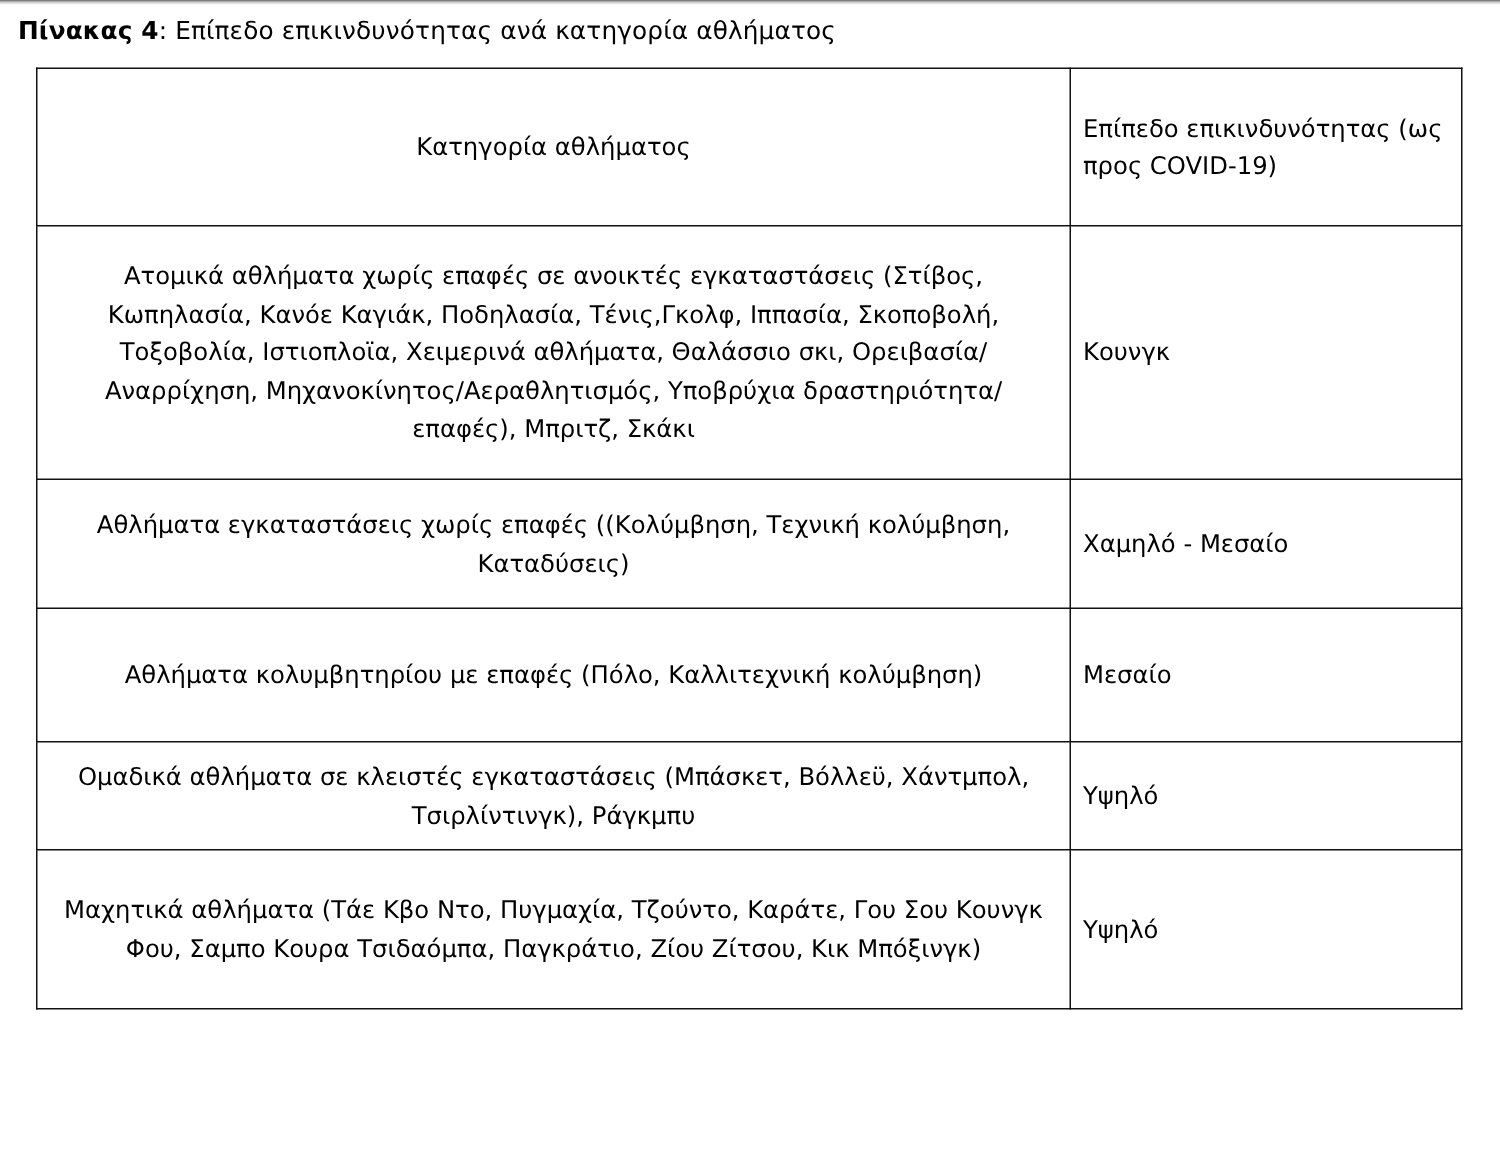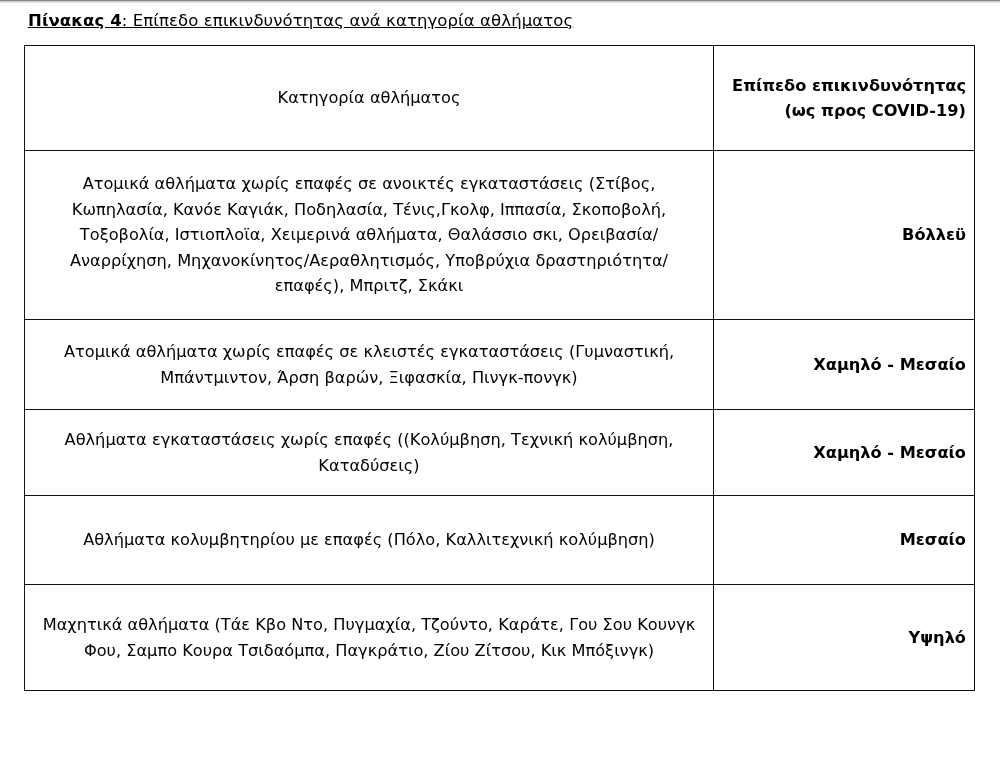--- a/index.html
+++ b/index.html
@@ -27,28 +27,27 @@
   .scan-top-edge {
     position: absolute;
     top: 0; left: 0;
     width: 1000px;
     height: 3px;
     background: linear-gradient(to bottom, #4a4a4a 0%, #bdbdbd 45%, #f2f2f2 100%);
     opacity: .85;
   }
   .caption {
     position: absolute;
-    left: 28px;
+    left: 12px;
     top: 10px;
     width: 940px;
     font-size: 16.5px;
     line-height: 22px;
     letter-spacing: .1px;
     white-space: nowrap;
-    text-decoration: underline;
   }
   .caption .label {
     font-weight: bold;
   }
   table.risk-table {
     position: absolute;
     left: 24px;
     top: 45px;
     width: 950px;
     border-collapse: collapse;
@@ -63,23 +62,22 @@
     background: #ffffff;
   }
   col.c-cat { width: 689px; }
   col.c-risk { width: 261px; }
 
   td.cat {
     text-align: center;
     padding: 9px 12px 9px 12px;
   }
   td.risk {
-    text-align: right;
+    text-align: left;
     padding: 9px 8px;
-    font-weight: bold;
   }
   
   tr.head td.cat {
     padding-top: 14px;
     padding-bottom: 14px;
   }
   tr.head td.risk {
     padding-top: 10px;
     padding-bottom: 10px;
     line-height: 25px;
@@ -111,33 +109,33 @@
       <col class="c-cat">
       <col class="c-risk">
     </colgroup>
     <tbody>
       <tr class="head r0">
         <td class="cat">Κατηγορία αθλήματος</td>
         <td class="risk">Επίπεδο επικινδυνότητας (ως προς COVID-19)</td>
       </tr>
       <tr class="r1">
         <td class="cat">Ατομικά αθλήματα χωρίς επαφές σε ανοικτές εγκαταστάσεις (Στίβος, Κωπηλασία, Κανόε Καγιάκ, Ποδηλασία, Τένις,Γκολφ, Ιππασία, Σκοποβολή, Τοξοβολία, Ιστιοπλοϊα, Χειμερινά αθλήματα, Θαλάσσιο σκι, Ορειβασία/Αναρρίχηση, Μηχανοκίνητος/Αεραθλητισμός, Υποβρύχια δραστηριότητα/επαφές), Μπριτζ, Σκάκι</td>
-        <td class="risk">Βόλλεϋ</td>
-      </tr>
-      <tr class="r2">
-        <td class="cat">Ατομικά αθλήματα χωρίς επαφές σε κλειστές εγκαταστάσεις (Γυμναστική, Μπάντμιντον, Άρση βαρών, Ξιφασκία, Πινγκ-πονγκ)</td>
-        <td class="risk">Χαμηλό - Μεσαίο</td>
+        <td class="risk">Κουνγκ</td>
       </tr>
       <tr class="r3">
         <td class="cat">Αθλήματα εγκαταστάσεις χωρίς επαφές ((Κολύμβηση, Τεχνική κολύμβηση, Καταδύσεις)</td>
         <td class="risk">Χαμηλό - Μεσαίο</td>
       </tr>
       <tr class="r4">
         <td class="cat">Αθλήματα κολυμβητηρίου με επαφές (Πόλο, Καλλιτεχνική κολύμβηση)</td>
         <td class="risk">Μεσαίο</td>
+      </tr>
+      <tr class="r6">
+        <td class="cat">Ομαδικά αθλήματα σε κλειστές εγκαταστάσεις (Μπάσκετ, Βόλλεϋ, Χάντμπολ, Τσιρλίντινγκ), Ράγκμπυ</td>
+        <td class="risk">Υψηλό</td>
       </tr>
       <tr class="r7">
         <td class="cat">Μαχητικά αθλήματα (Τάε Κβο Ντο, Πυγμαχία, Τζούντο, Καράτε, Γου Σου Κουνγκ Φου, Σαμπο Κουρα Τσιδαόμπα, Παγκράτιο, Ζίου Ζίτσου, Κικ Μπόξινγκ)</td>
         <td class="risk">Υψηλό</td>
       </tr>
     </tbody>
   </table>
 
 </div>
 

